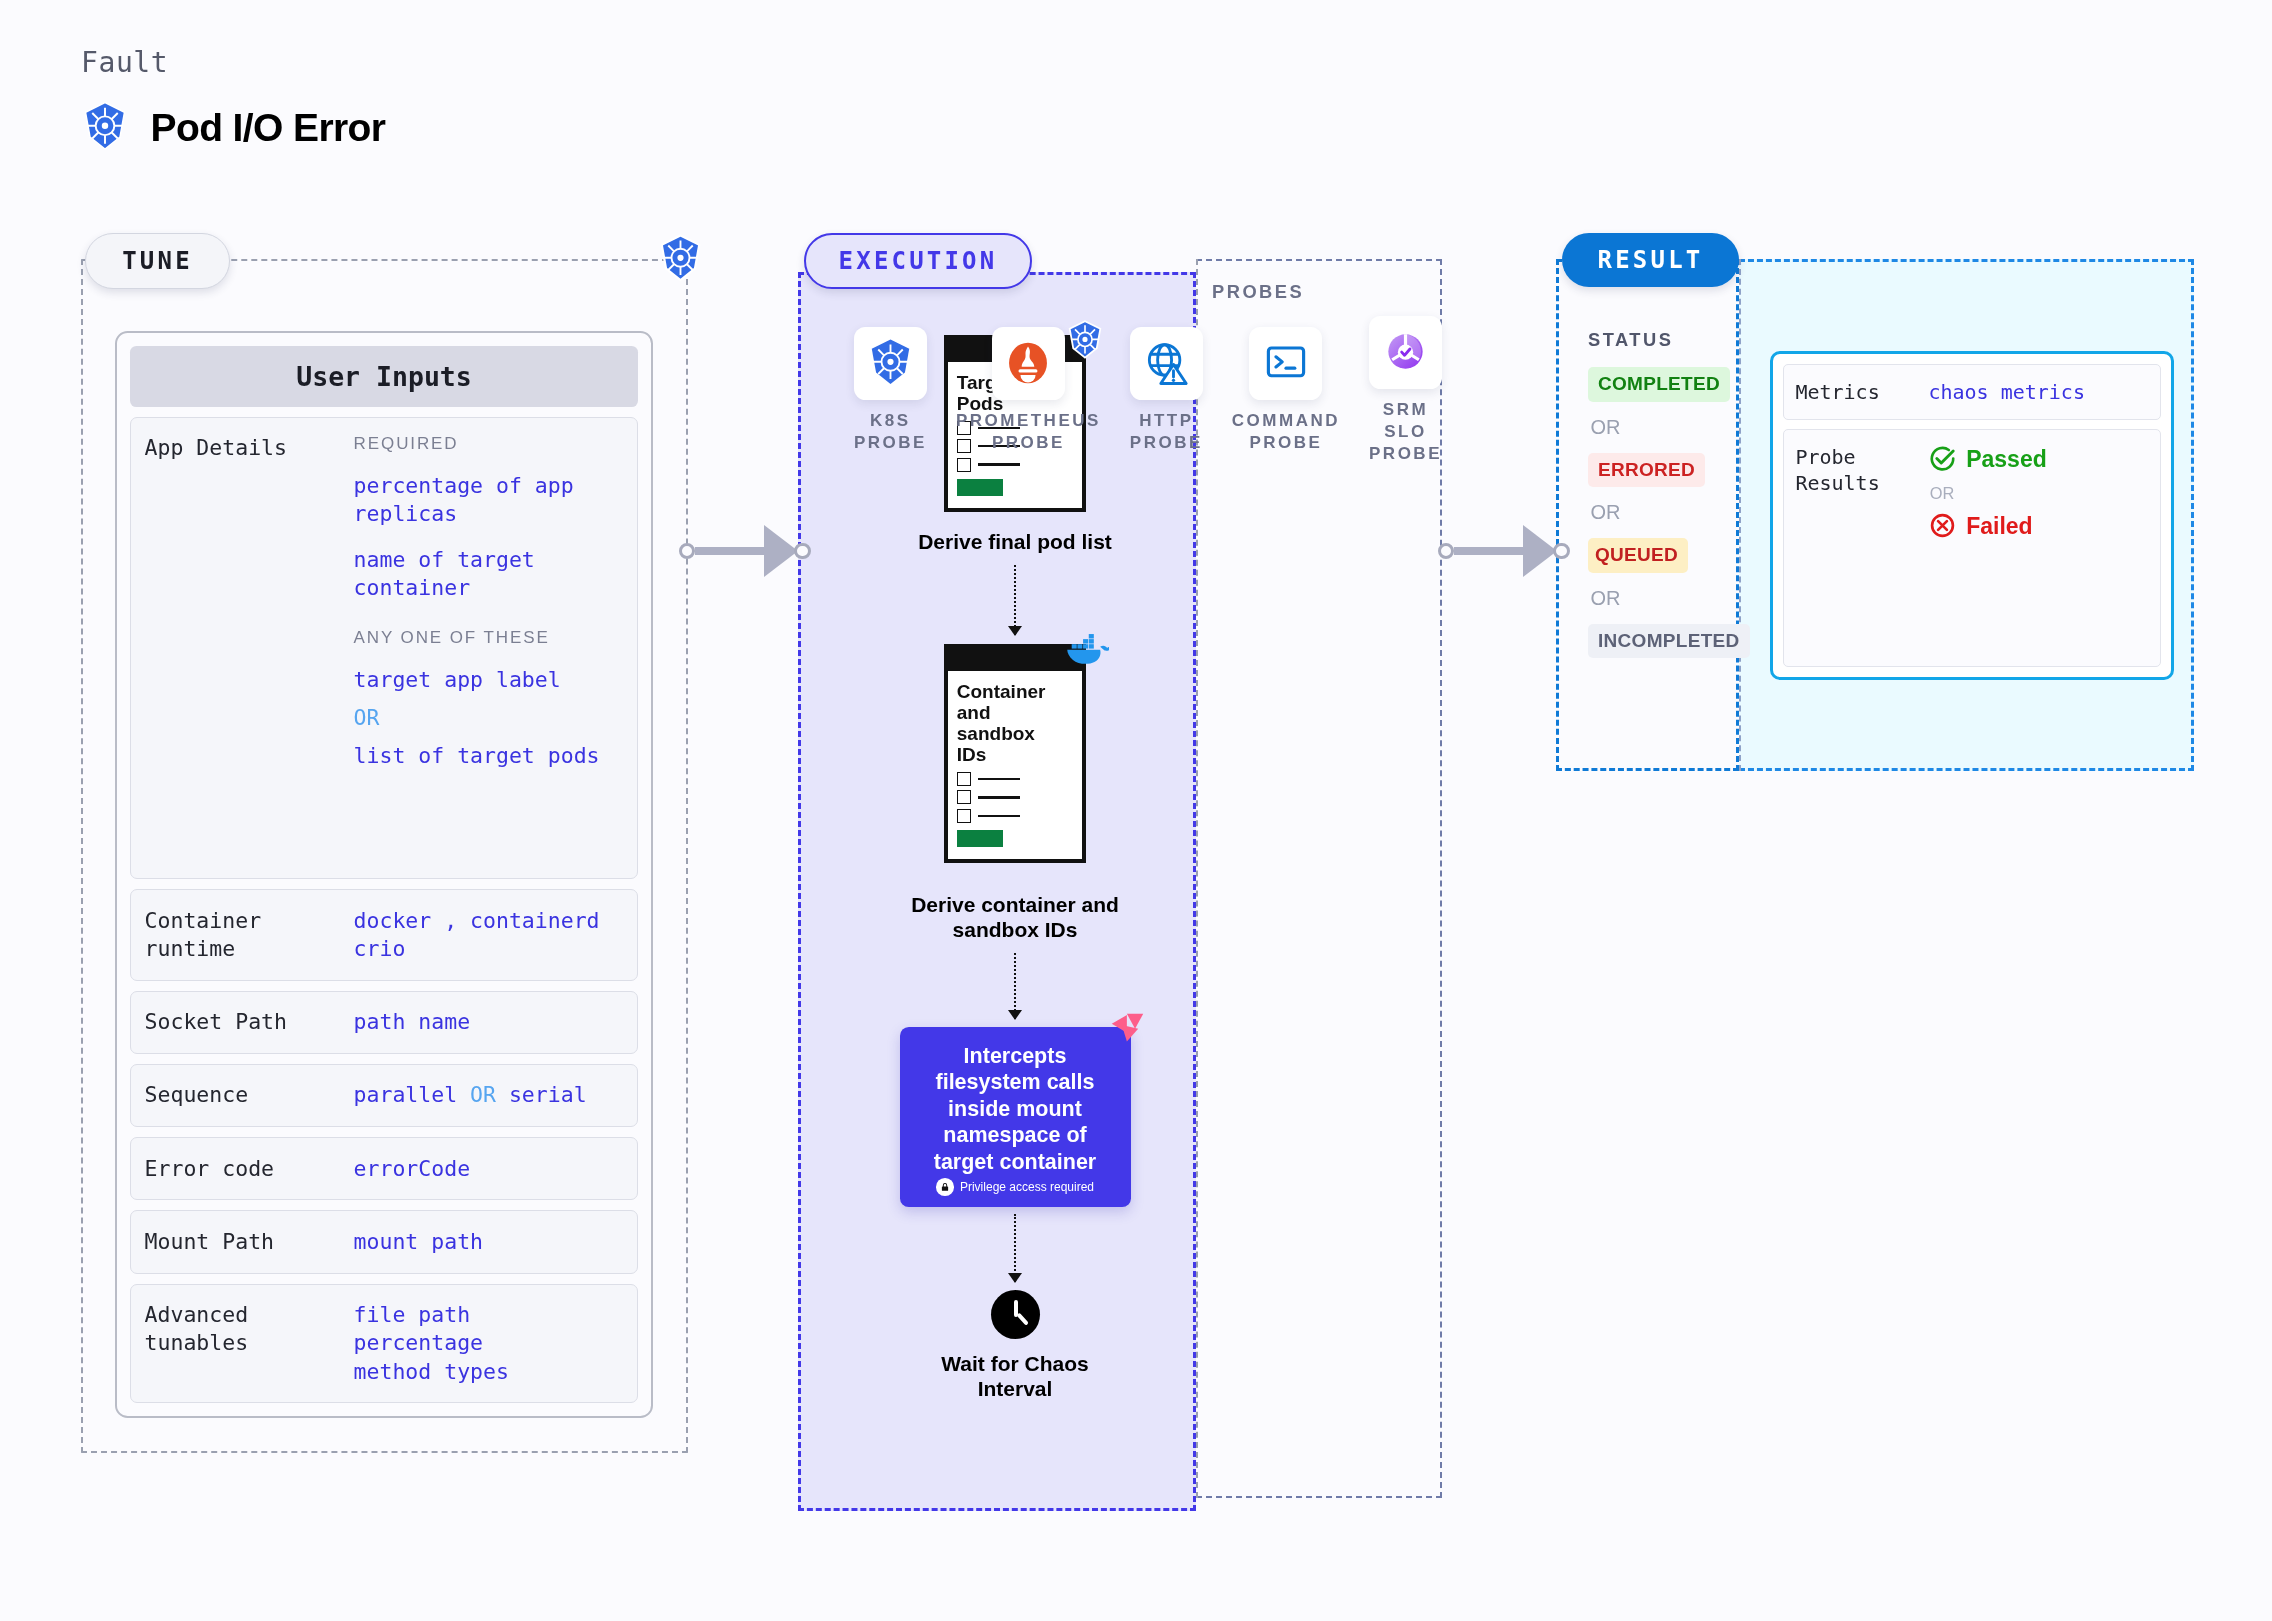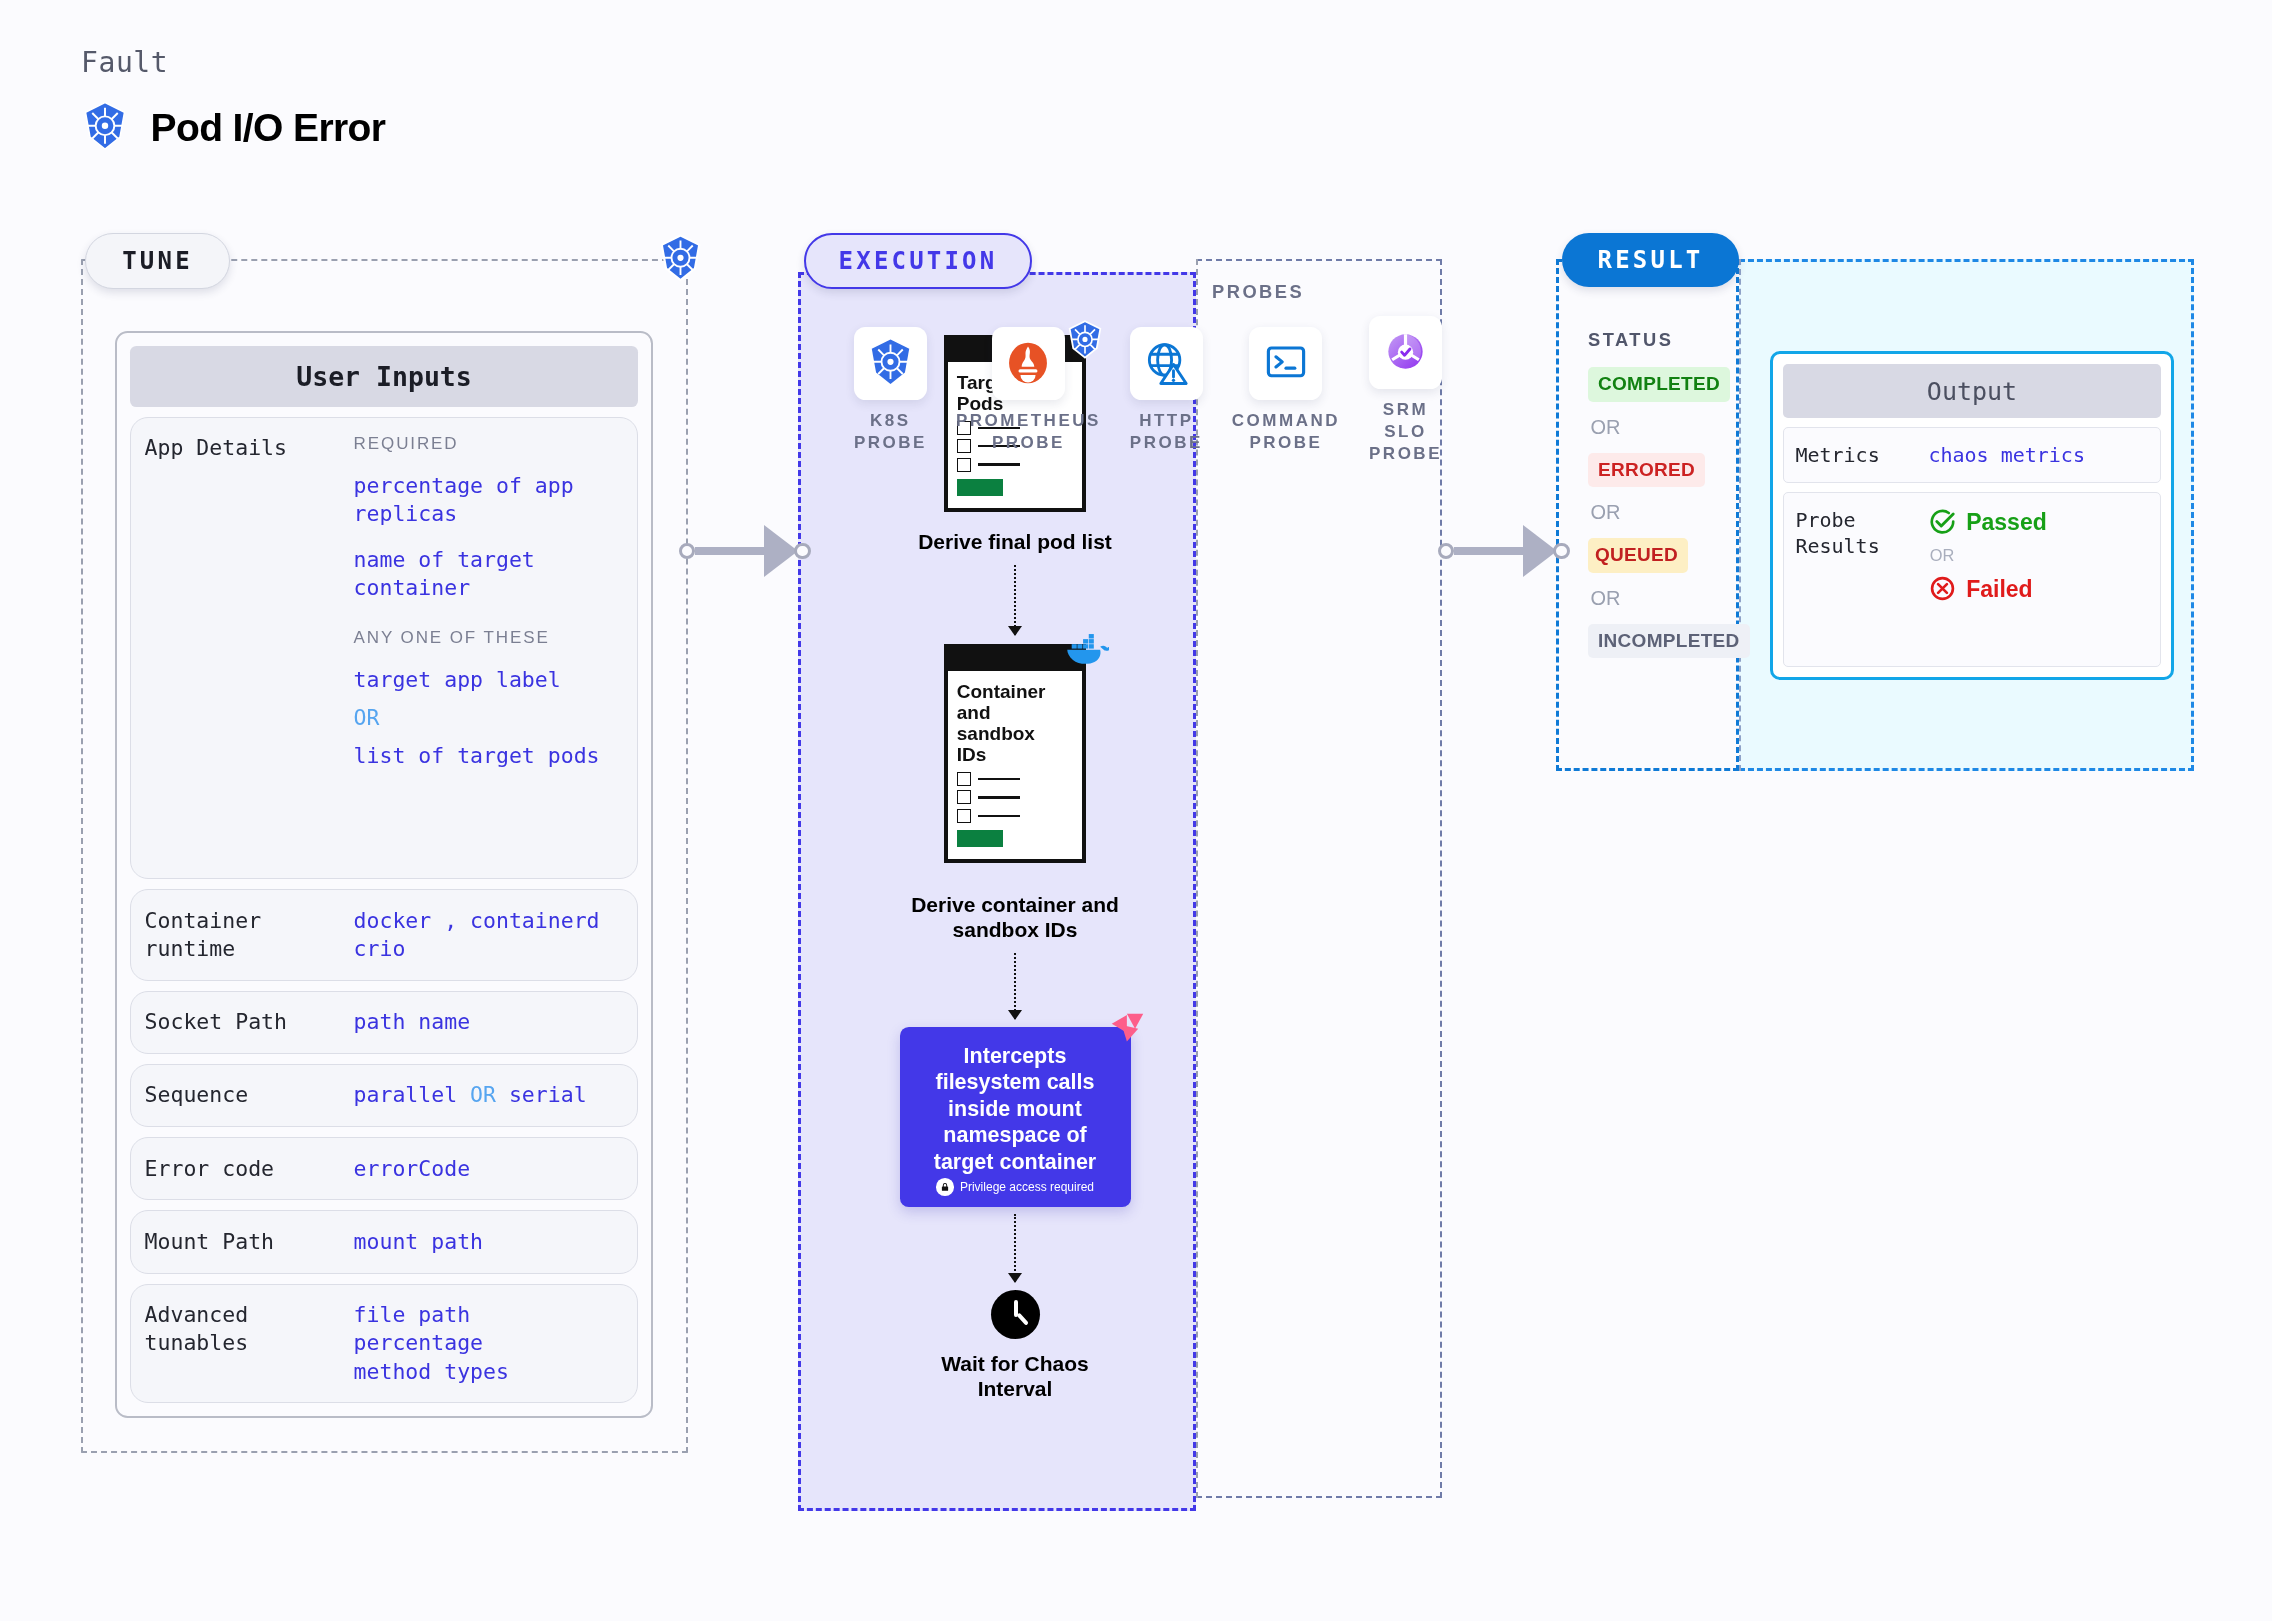--- a/index.html
+++ b/index.html
@@ -86,21 +86,21 @@
     background: #fbfbfe; border: 2.5px solid #b9bcc7; border-radius: 12.6px;
     padding: 12.6px; display: flex; flex-direction: column; gap: 10px;
   }
   .inputs-header {
     height: 61px; background: #d8d9e4; border-radius: 6.3px;
     display: flex; align-items: center; justify-content: center;
     font-family: "DejaVu Sans Mono", monospace; font-weight: 700;
     font-size: 26.5px; color: #1b1d26;
   }
   .field {
-    background: #f5f6fa; border: 1.3px solid #dcdee7; border-radius: 18px;
+    background: #f5f6fa; border: 1.3px solid #dcdee7; border-radius: 7px;
     display: flex; padding: 16.4px 14px 16.4px 14px;
   }
   .field-label {
     font-family: "DejaVu Sans Mono", monospace;
     font-size: 21.5px; color: #24262f; line-height: 1.32;
     width: 209px; flex: 0 0 209px;
   }
   .field-values { display: flex; flex-direction: column; }
   .v-mono {
     font-family: "DejaVu Sans Mono", monospace;
@@ -599,21 +599,20 @@
     <span class="badge b-completed">COMPLETED</span>
     <span class="or-word">OR</span>
     <span class="badge b-errored">ERRORED</span>
     <span class="or-word">OR</span>
     <span class="badge b-queued">QUEUED</span>
     <span class="or-word">OR</span>
     <span class="badge b-incomplete">INCOMPLETED</span>
   </div>
 
   <div class="output-card">
-    <div class="output-header">Output</div>
 
     <div class="out-field" style="align-items:center;">
       <div class="out-label">Metrics</div>
       <div class="out-val-mono">chaos metrics</div>
     </div>
 
     <div class="out-field" style="flex:1 1 auto;">
       <div class="out-label">
         <div>Probe</div>
         <div>Results</div>

